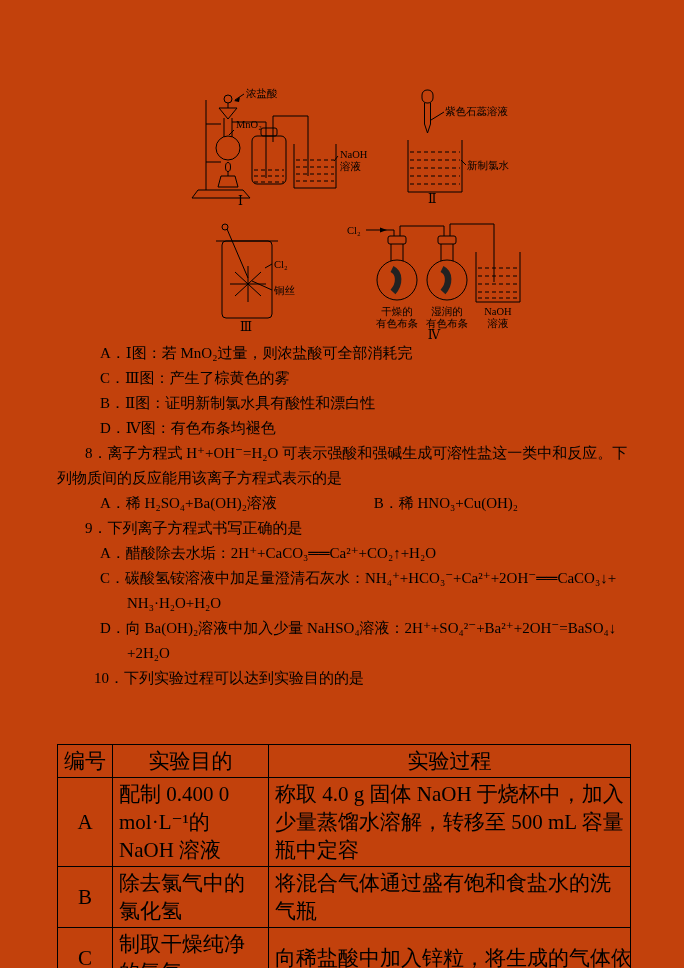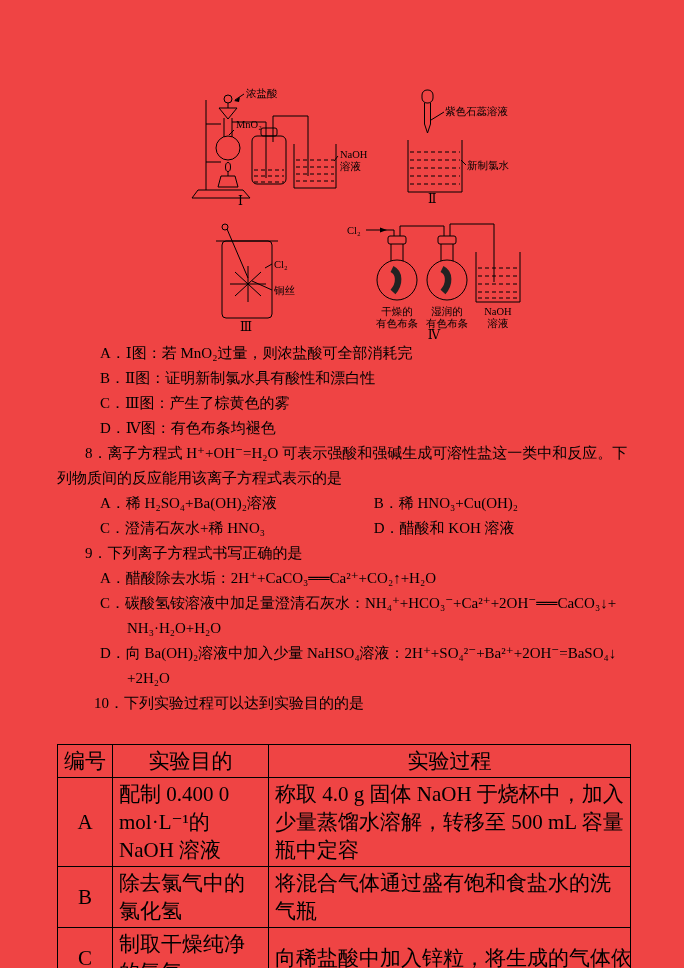--- a/index.html
+++ b/index.html
@@ -1,19 +1,19 @@
 <!DOCTYPE html>
 <html><head>
 <meta charset="utf-8">
 <style>
   * { margin:0; padding:0; box-sizing:border-box; }
   html,body { width:684px; height:968px; }
   body { background:#fff; color:#000; position:relative; overflow:hidden;
          font-family:"Liberation Serif","DejaVu Serif",serif; font-size:15px; }
-  .page { position:absolute; inset:0; background:#ef4444; }
+  .page { position:absolute; inset:0; background:#c2410c; }
   .fig { position:absolute; }
   svg line, svg path, svg polyline, svg rect, svg circle, svg ellipse {
     stroke:#000; fill:none; stroke-width:1; }
   svg polygon { fill:#000; stroke:none; }
   svg .dash { stroke-dasharray:4 3; }
   svg .thick { stroke:#222; stroke-width:6.5; fill:none; }
   svg text { stroke:none; fill:#000; font-size:10.5px; font-family:inherit; }
   svg text.numeral { font-size:12.5px; }
   .content { position:absolute; left:0; top:341px; width:636px; }
   .ln { line-height:25px; white-space:nowrap; }
@@ -160,33 +160,29 @@
     <text x="55" y="109" text-anchor="middle">有色布条</text>
     <text x="105" y="97" text-anchor="middle">湿润的</text>
     <text x="105" y="109" text-anchor="middle">有色布条</text>
     <text x="156" y="97" text-anchor="middle">NaOH</text>
     <text x="156" y="109" text-anchor="middle">溶液</text>
     <text x="92" y="121" text-anchor="middle" class="numeral">Ⅳ</text>
   </svg>
 
   <div class="content">
     <p class="ln ml100">A．Ⅰ图：若 MnO₂过量，则浓盐酸可全部消耗完</p>
+    <p class="ln ml100">C．Ⅲ图：产生了棕黄色的雾</p>
     <p class="ln ml100">B．Ⅱ图：证明新制氯水具有酸性和漂白性</p>
-    <p class="ln ml100">C．Ⅲ图：产生了棕黄色的雾</p>
     <p class="ln ml100">D．Ⅳ图：有色布条均褪色</p>
 
     <p class="ln ml85">8．离子方程式 H⁺+OH⁻=H₂O 可表示强酸和强碱生成可溶性盐这一类中和反应。下</p>
     <p class="ln ml57">列物质间的反应能用该离子方程式表示的是</p>
     <div class="ln ml100">
       <span class="col">A．稀 H₂SO₄+Ba(OH)₂溶液</span>
       <span>B．稀 HNO₃+Cu(OH)₂</span>
-    </div>
-    <div class="ln ml100">
-      <span class="col">C．澄清石灰水+稀 HNO₃</span>
-      <span>D．醋酸和 KOH 溶液</span>
     </div>
 
     <p class="ln ml85">9．下列离子方程式书写正确的是</p>
     <p class="ln ml100">A．醋酸除去水垢：2H⁺+CaCO₃══Ca²⁺+CO₂↑+H₂O</p>
     <p class="ln ml100">C．碳酸氢铵溶液中加足量澄清石灰水：NH₄⁺+HCO₃⁻+Ca²⁺+2OH⁻══CaCO₃↓+</p>
     <p class="ln ml127">NH₃·H₂O+H₂O</p>
     <p class="ln ml100">D．向 Ba(OH)₂溶液中加入少量 NaHSO₄溶液：2H⁺+SO₄²⁻+Ba²⁺+2OH⁻=BaSO₄↓</p>
     <p class="ln ml127">+2H₂O</p>
 
     <p class="ln ml113">10．下列实验过程可以达到实验目的的是</p>

